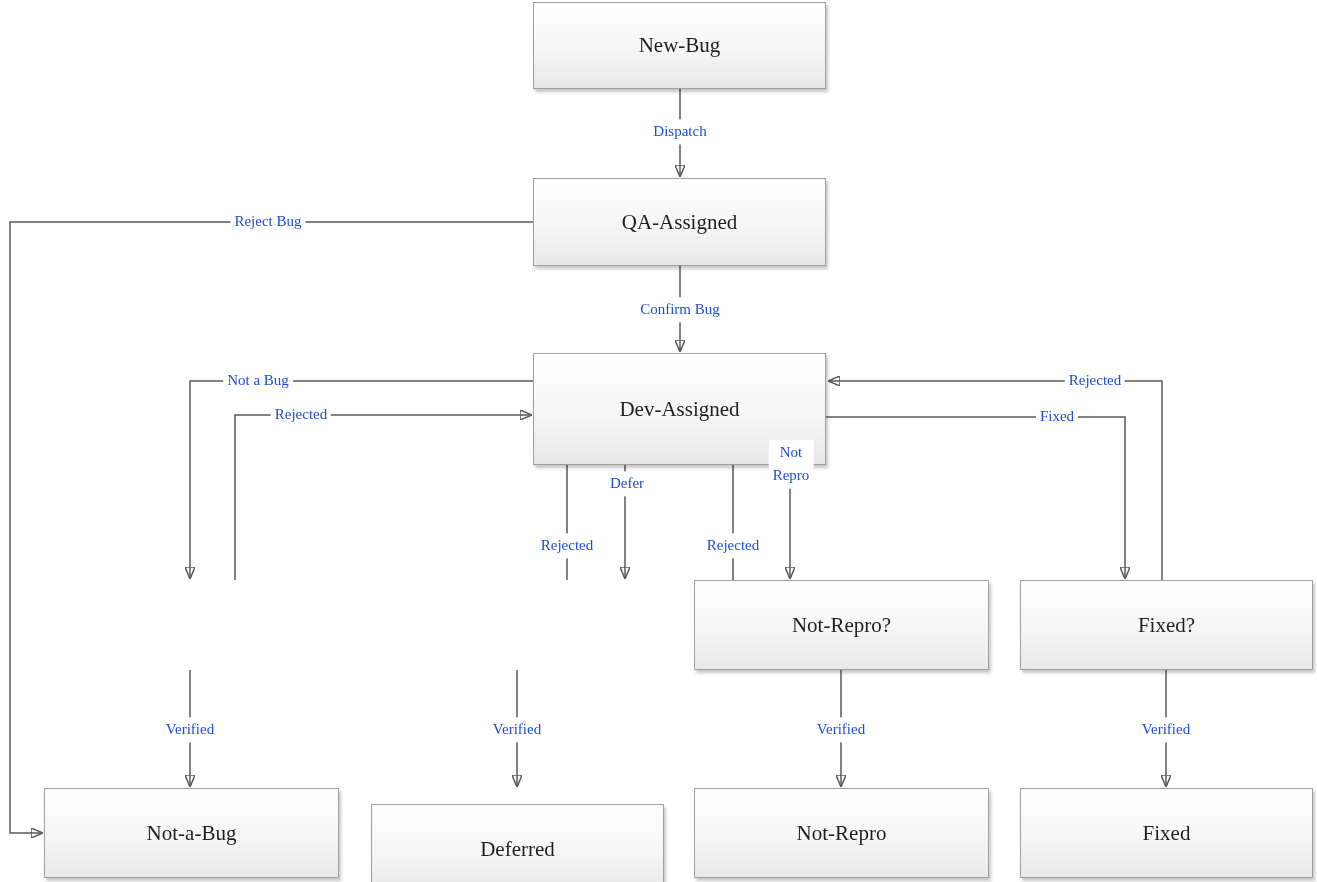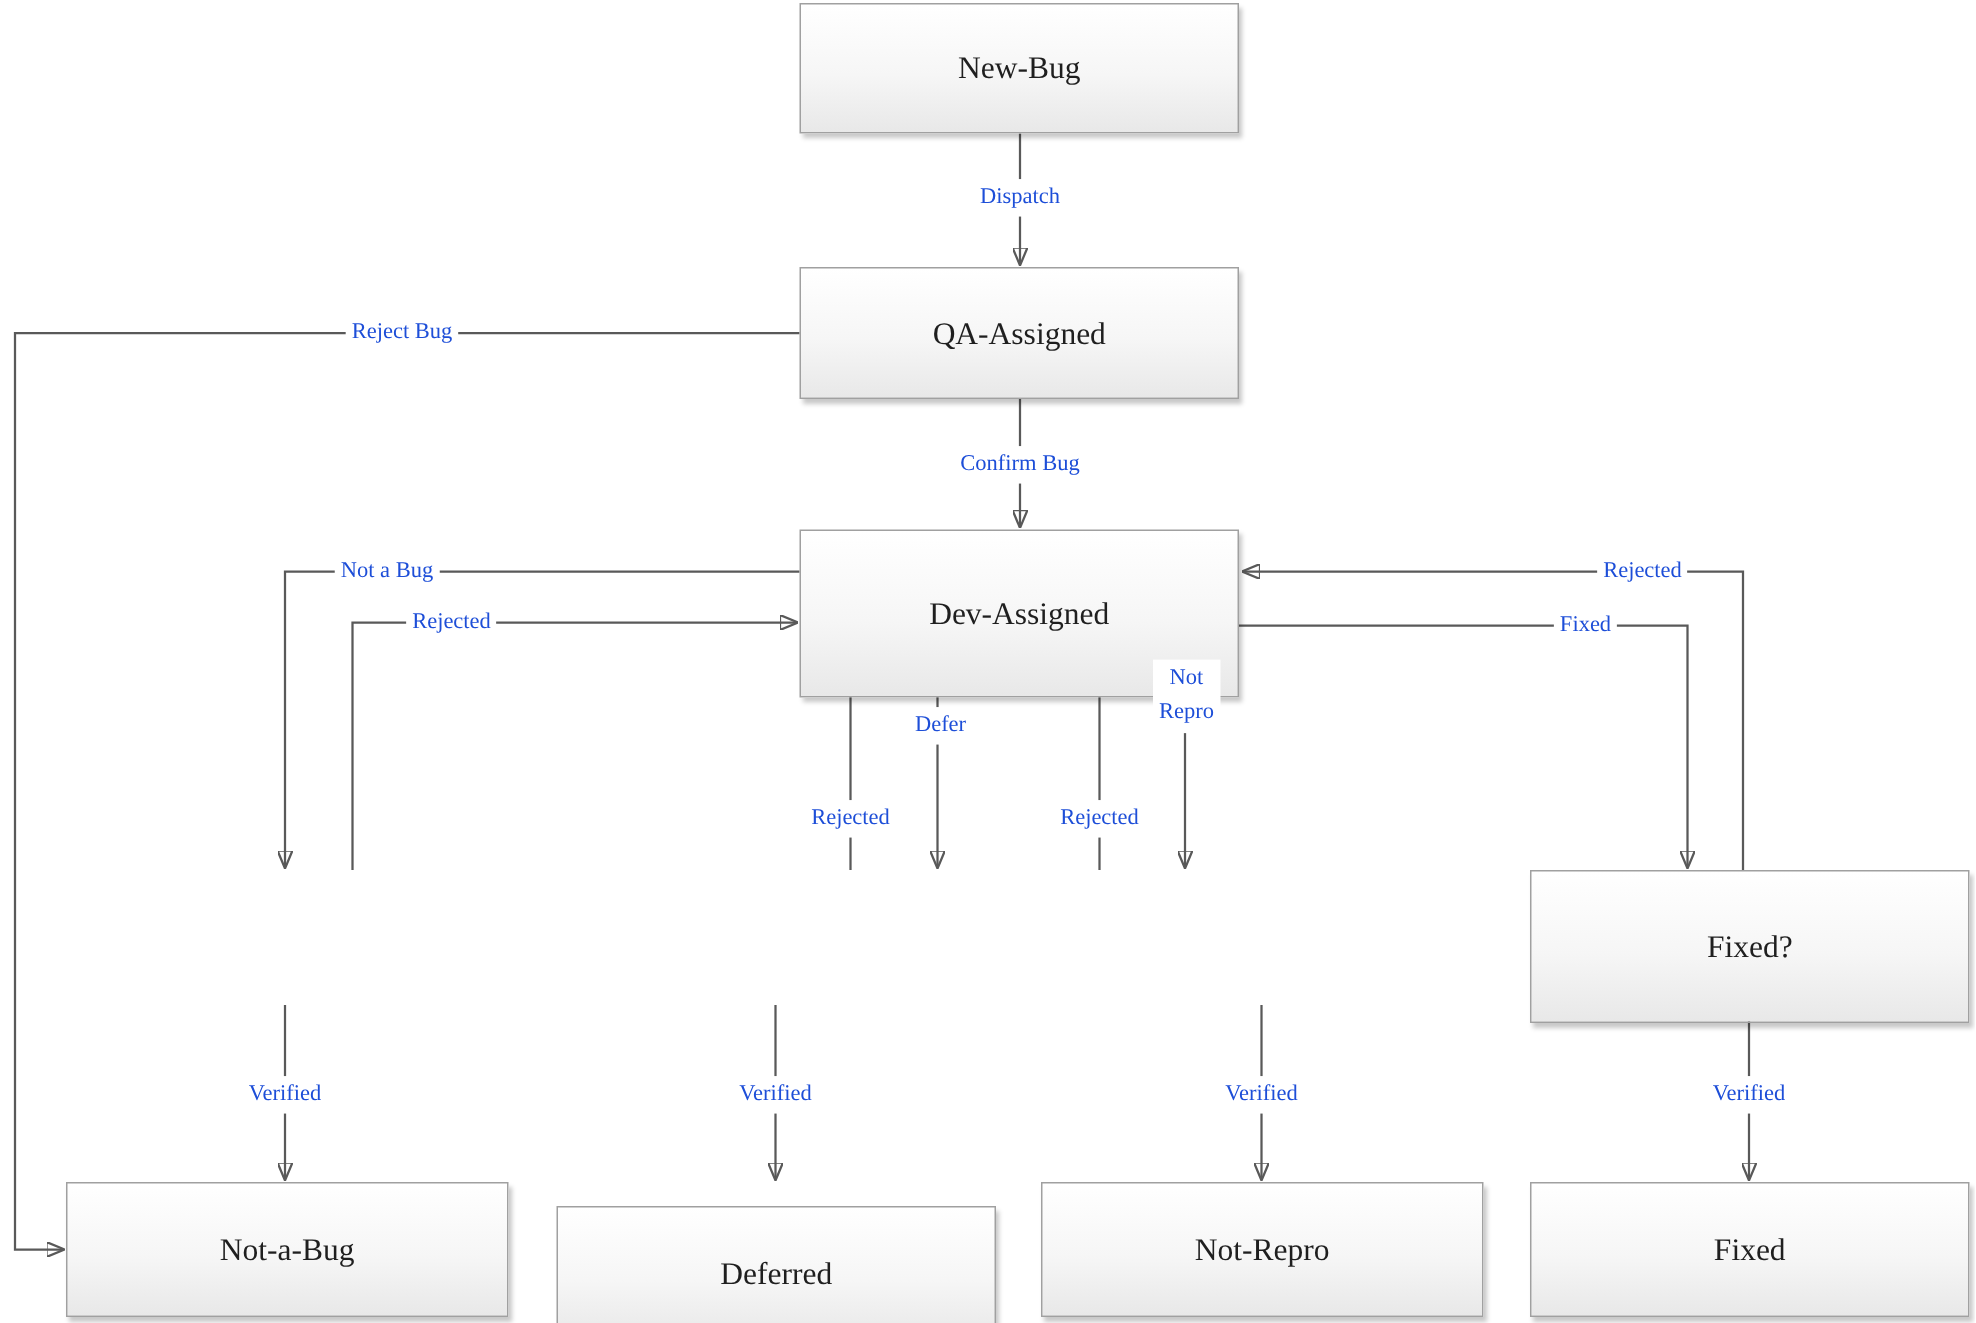--- a/index.html
+++ b/index.html
@@ -76,21 +76,24 @@
   <div class="node" style="left:533px; top:2px;   width:293px; height:87px;">
       <span>New-Bug</span>
     </div>
   <div class="node" style="left:533px; top:178px; width:293px; height:88px;">
       <span>QA-Assigned</span>
     </div>
   <div class="node" style="left:533px; top:353px; width:293px; height:112px;">
       <span>Dev-Assigned</span>
     </div>
 
-  <div class="node" style="left:1020px; top:580px; width:293px; height:102px;">
+  <div class="node" style="left:694px;  top:580px; width:295px; height:90px;">
+      <span>Not-Repro?</span>
+    </div>
+  <div class="node" style="left:1020px; top:580px; width:293px; height:90px;">
       <span>Fixed?</span>
     </div>
 
   <div class="node" style="left:44px;   top:788px; width:295px; height:90px;">
       <span>Not-a-Bug</span>
     </div>
   <div class="node" style="left:371px;  top:804px; width:293px; height:90px;">
       <span>Deferred</span>
     </div>
   <div class="node" style="left:694px;  top:788px; width:295px; height:90px;">

